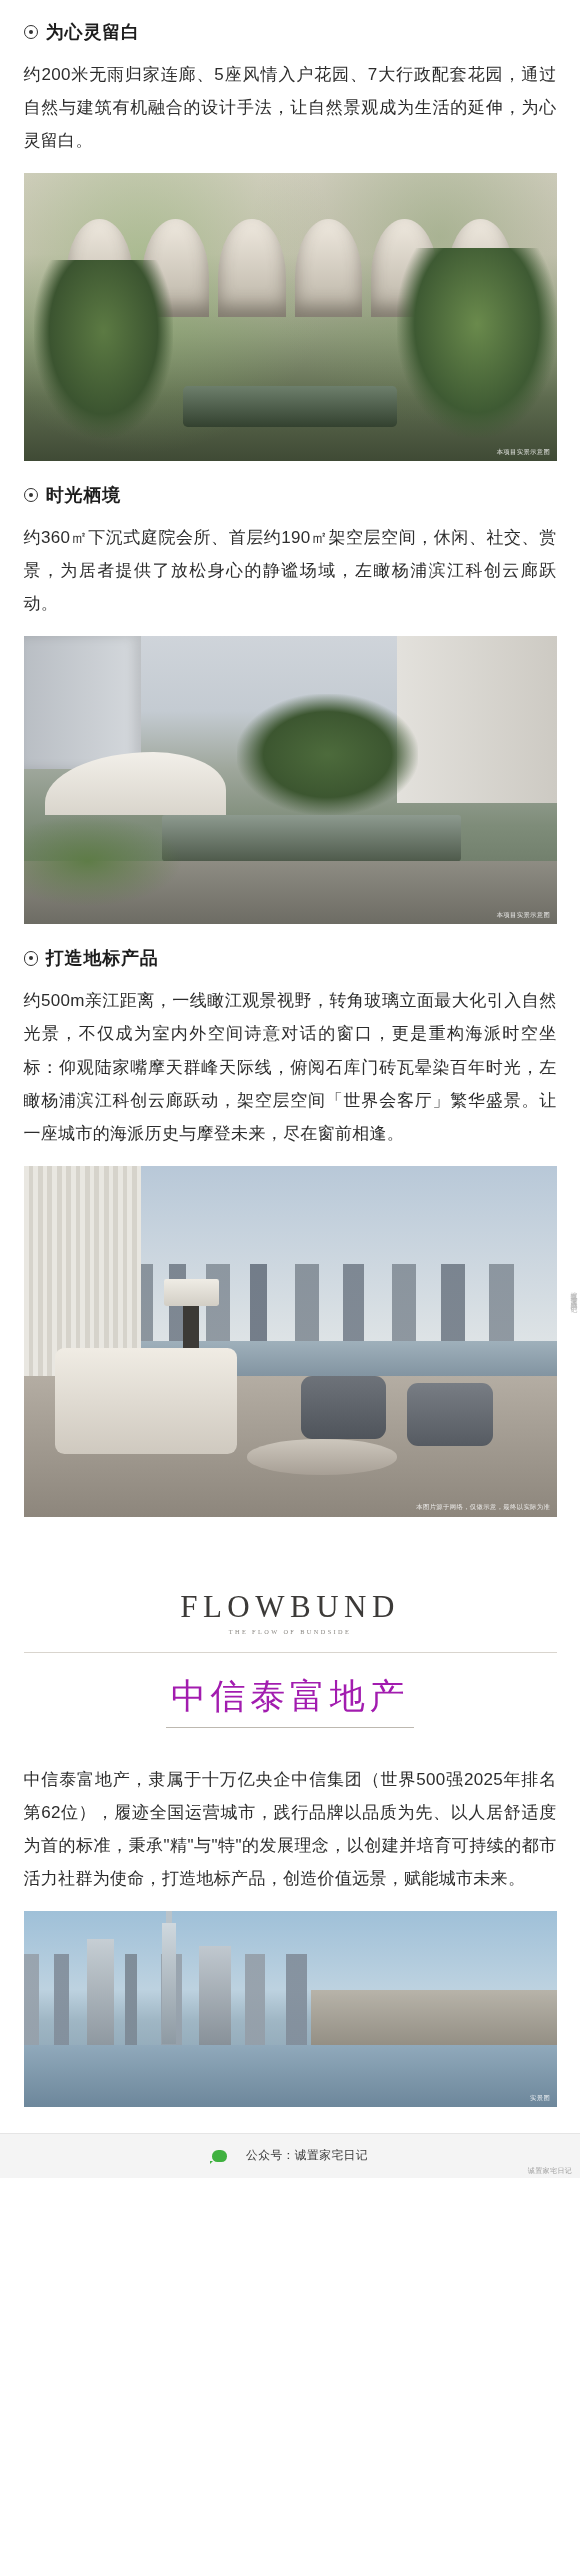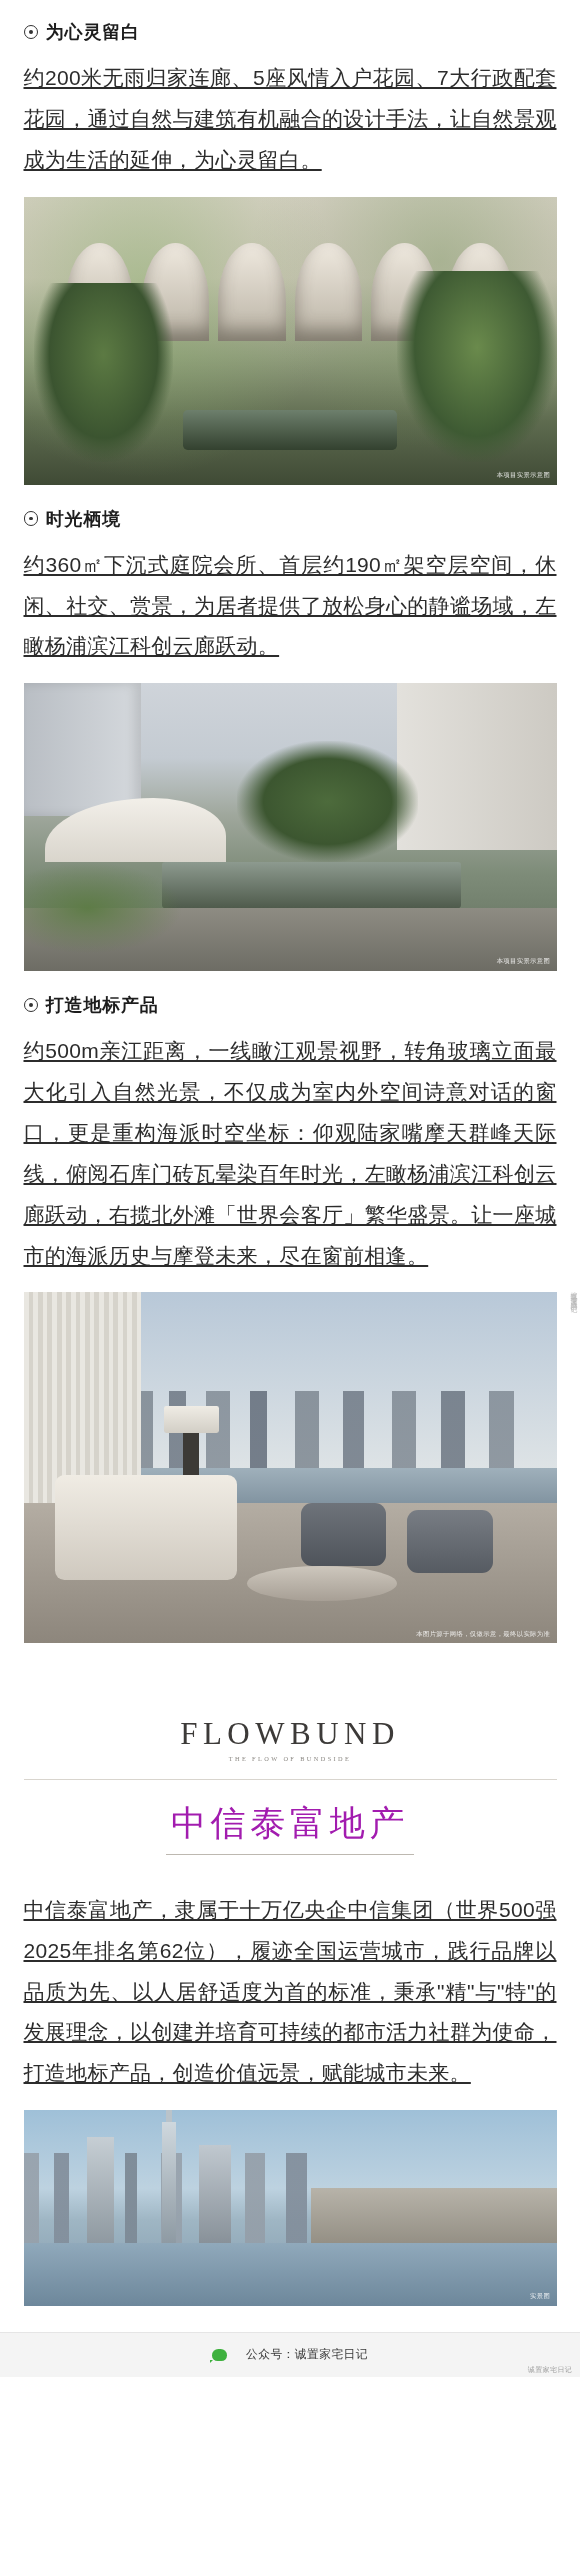--- a/index.html
+++ b/index.html
@@ -46,27 +46,26 @@
     background: #333;
     border-radius: 50%;
   }
   .sec-title {
     font-size: 18px;
     font-weight: bold;
     letter-spacing: 0.8px;
     color: #1d1d1d;
   }
   .para {
-    font-size: 21px;
+    font-size: 17px;
     line-height: 1.95;
     letter-spacing: 0.3px;
     color: #2c2c2c;
     margin: 0 0 15.7px 0;
     text-align: justify;
-    text-decoration: underline;
   }
   
   .photo {
     width: 100%;
     position: relative;
     overflow: hidden;
     margin: 0 0 20.4px 0;
     background: #cfcfcf;
   }
   .photo .cap {
@@ -327,21 +326,21 @@
     <div class="water"></div>
     <div class="deck"></div>
     <div class="green2"></div>
     <span class="cap">本项目实景示意图</span>
   </div>
 
   <div class="sec-head">
     <span class="sec-mark"></span>
     <span class="sec-title">打造地标产品</span>
   </div>
-  <p class="para">约500m亲江距离，一线瞰江观景视野，转角玻璃立面最大化引入自然光景，不仅成为室内外空间诗意对话的窗口，更是重构海派时空坐标：仰观陆家嘴摩天群峰天际线，俯阅石库门砖瓦晕染百年时光，左瞰杨浦滨江科创云廊跃动，右揽北外滩「世界会客厅」繁华盛景。让一座城市的海派历史与摩登未来，尽在窗前相逢。</p>
+  <p class="para">约500m亲江距离，一线瞰江观景视野，转角玻璃立面最大化引入自然光景，不仅成为室内外空间诗意对话的窗口，更是重构海派时空坐标：仰观陆家嘴摩天群峰天际线，俯阅石库门砖瓦晕染百年时光，左瞰杨浦滨江科创云廊跃动，架空层空间「世界会客厅」繁华盛景。让一座城市的海派历史与摩登未来，尽在窗前相逢。</p>
 
   <div class="photo ph3">
     <div class="sky"></div>
     <div class="skyline"></div>
     <div class="river"></div>
     <div class="curtain"></div>
     <div class="floor"></div>
     <div class="lamp"></div>
     <div class="sofa"></div>
     <div class="chair1"></div>

